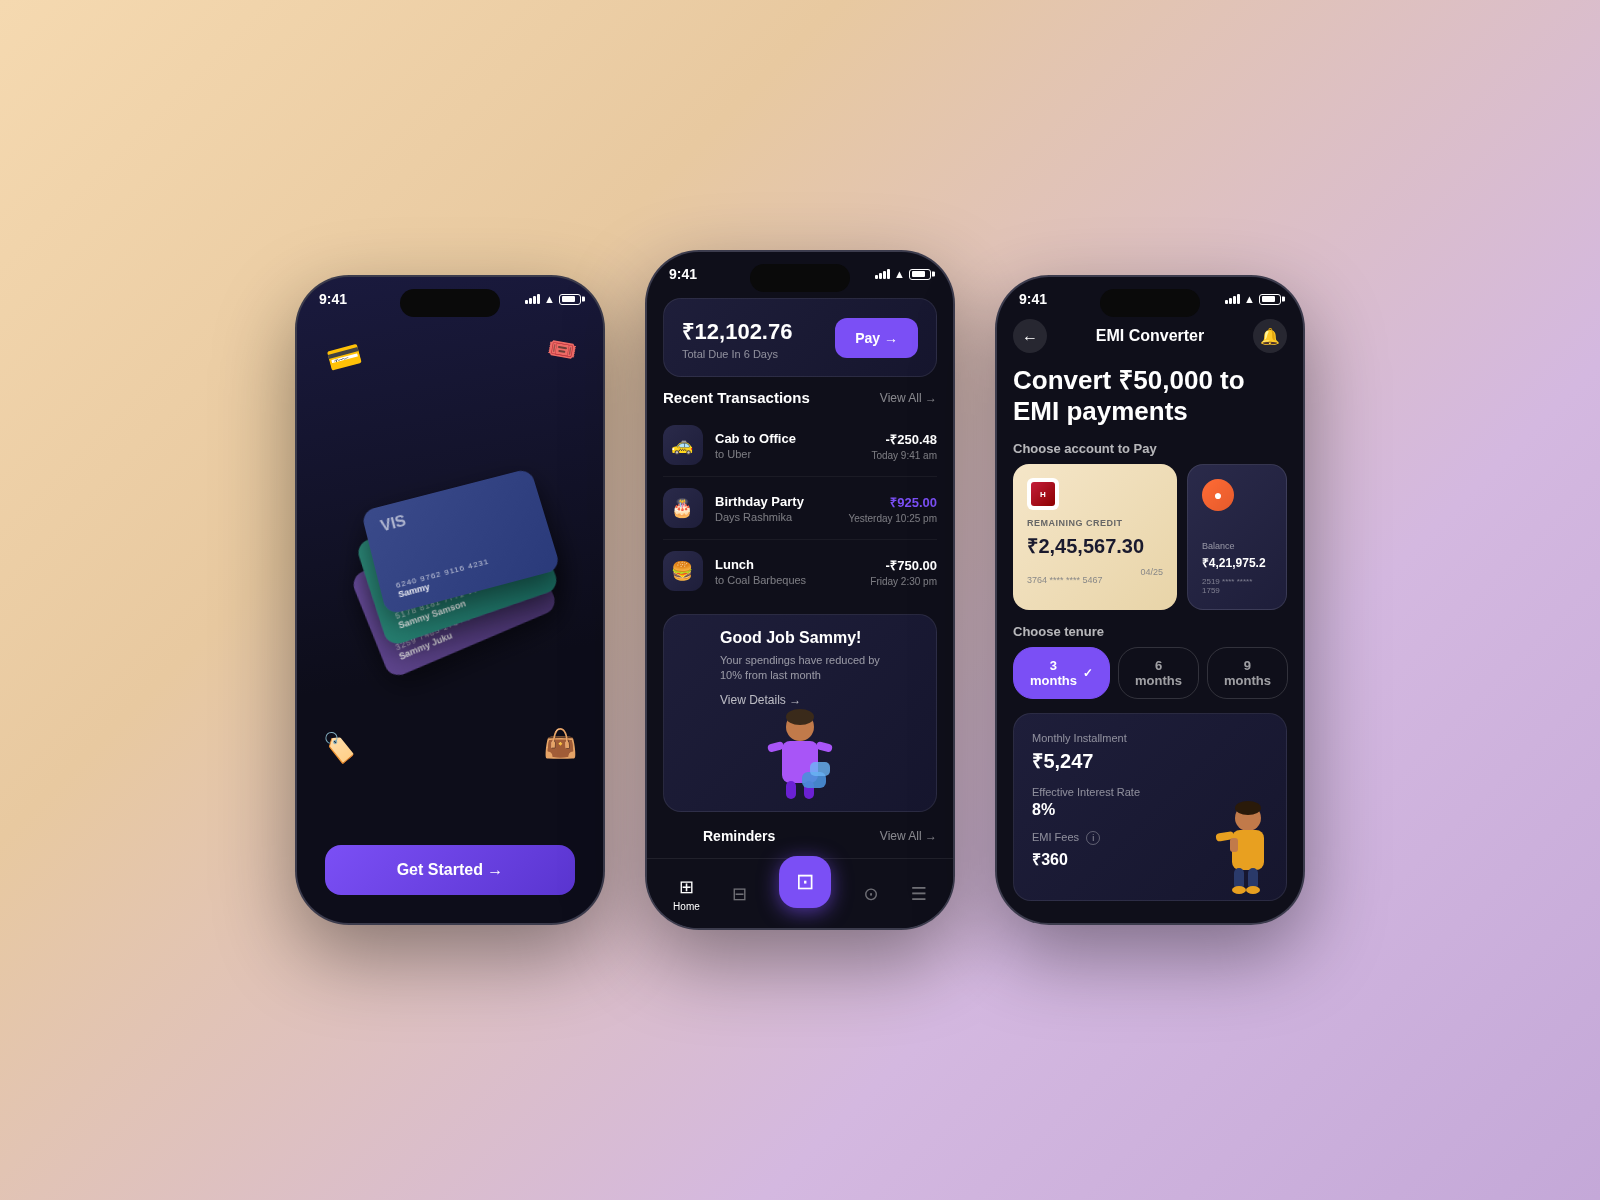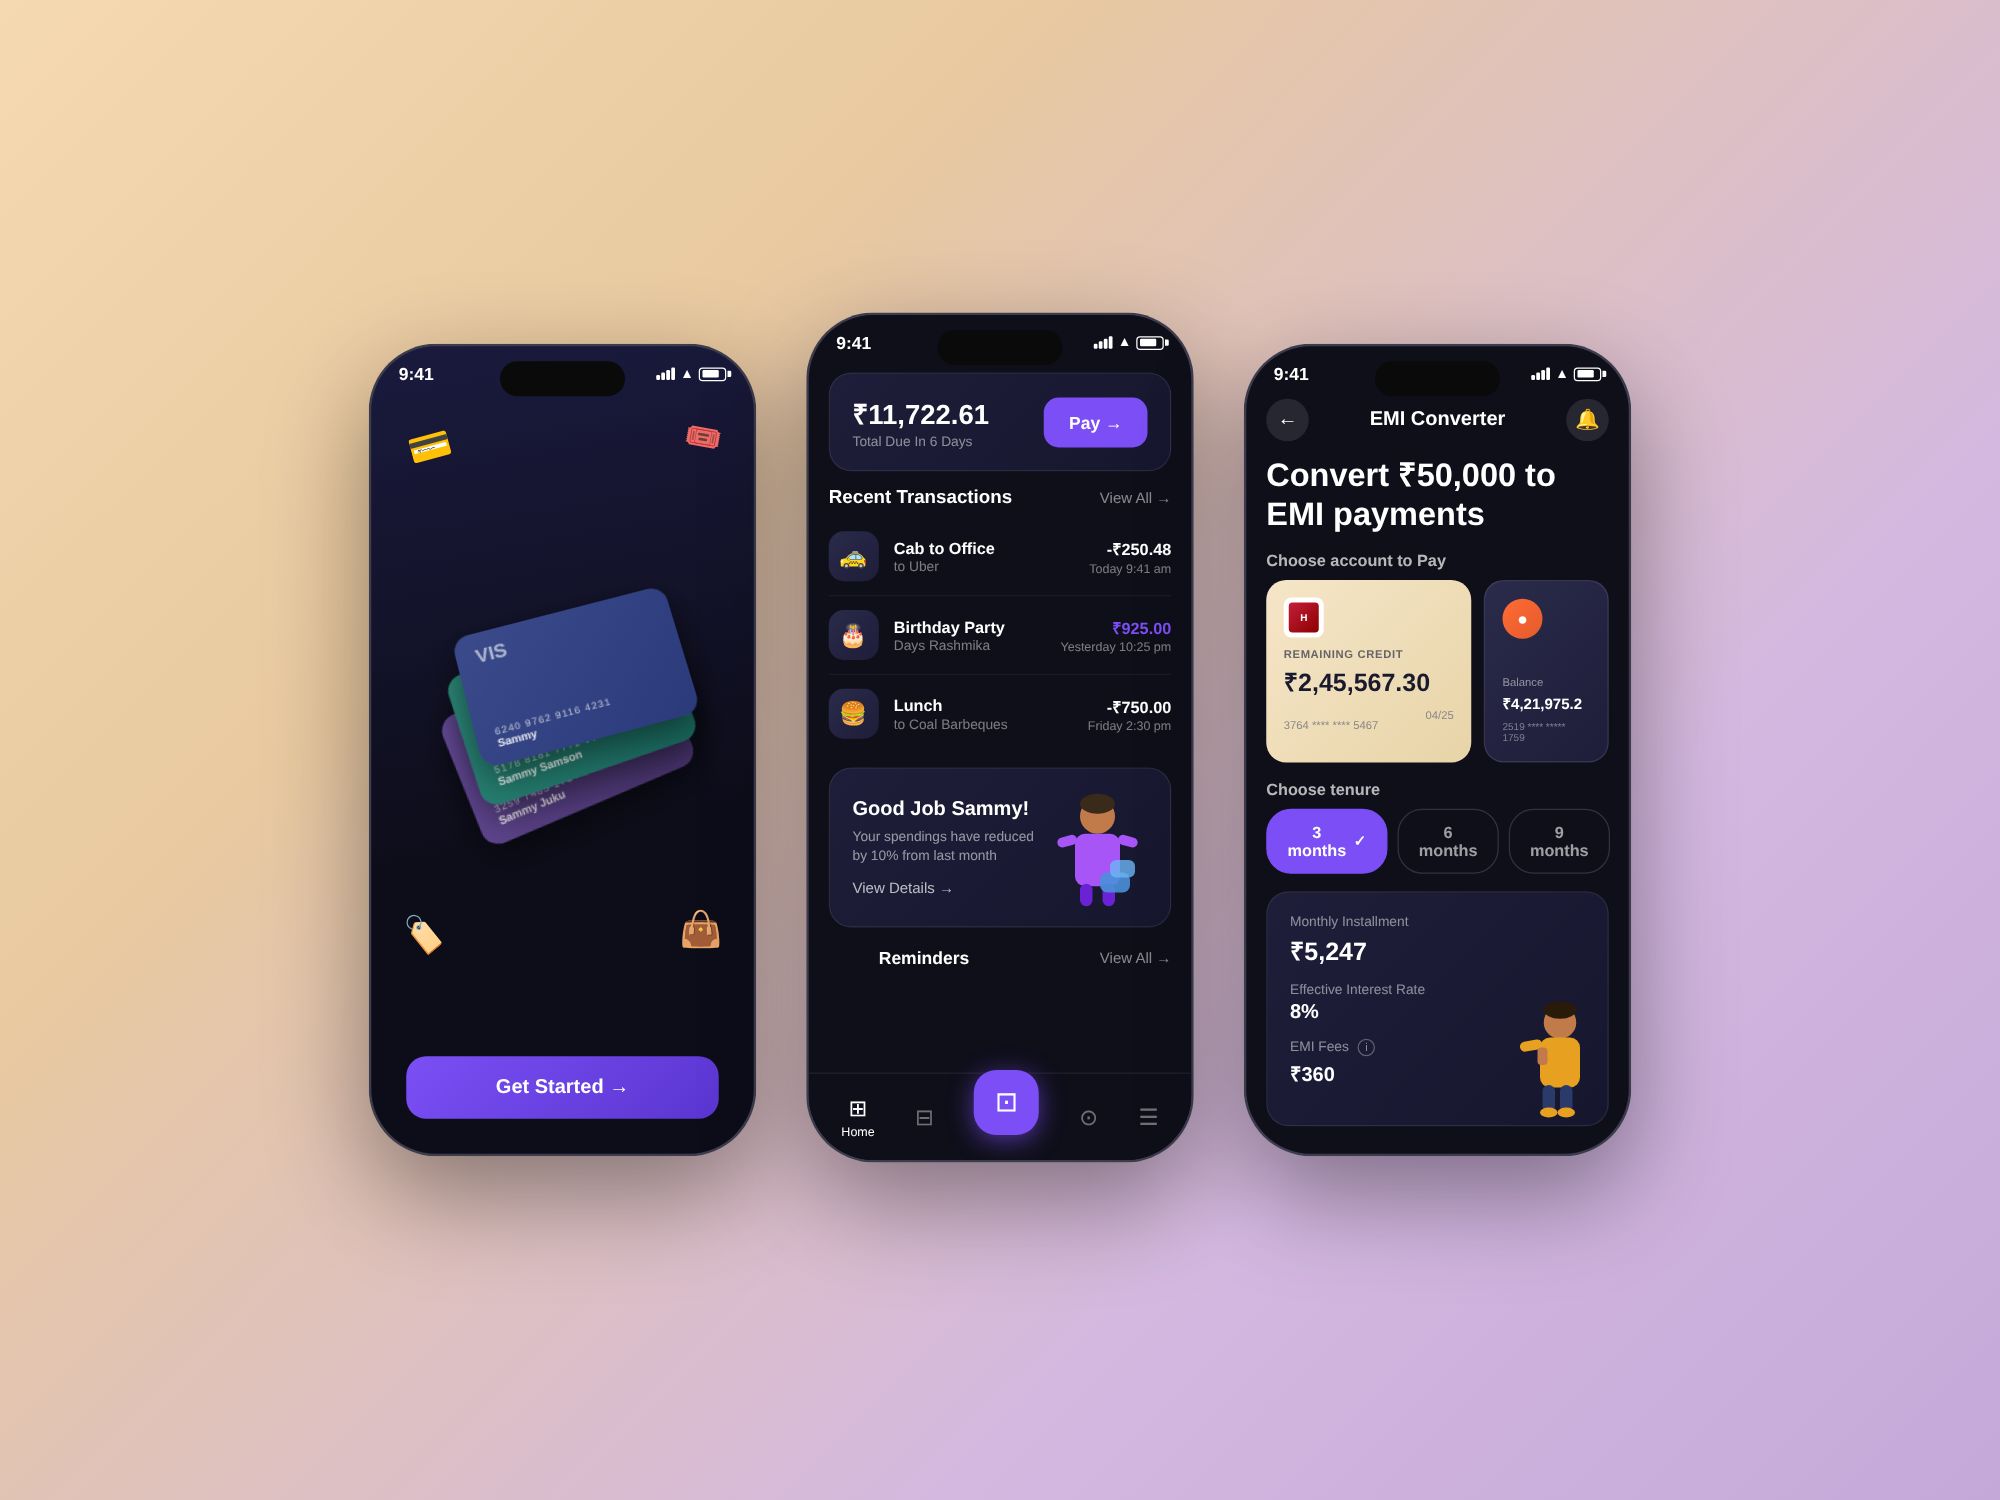--- a/index.html
+++ b/index.html
@@ -265,20 +265,21 @@
     .good-job-card {
       background: linear-gradient(135deg, #1e1e3a, #16162e);
       border-radius: 18px;
       padding: 18px;
       display: flex;
       justify-content: center;
       align-items: center;
       border: 1px solid rgba(255,255,255,0.08);
       position: relative;
       overflow: hidden;
+      flex-direction: column;
     }
     .good-job-text {}
     .good-job-title { font-size: 16px; font-weight: 800; color: white; margin-bottom: 6px; }
     .good-job-sub { font-size: 11px; color: rgba(255,255,255,0.55); line-height: 1.4; max-width: 160px; }
     .view-details-link { font-size: 12px; color: rgba(255,255,255,0.7); margin-top: 10px; cursor: pointer; }
 
     .person-3d {
       width: 80px;
       height: 90px;
       position: relative;
@@ -570,21 +571,21 @@
           <div class="battery-icon">
             <div class="battery-fill"></div>
           </div>
         </div>
       </div>
 
       <div class="dashboard-scroll">
 
         <div class="due-card">
           <div>
-            <div class="due-amount">₹11,722.61</div>
+            <div class="due-amount">₹12,102.76</div>
             <div class="due-label">Total Due In 6 Days</div>
           </div>
           <button class="pay-btn">Pay →</button>
         </div>
 
         <div>
           <div class="section-header">
             <span class="section-title">Recent Transactions</span>
             <span class="view-all">View All →</span>
           </div>

